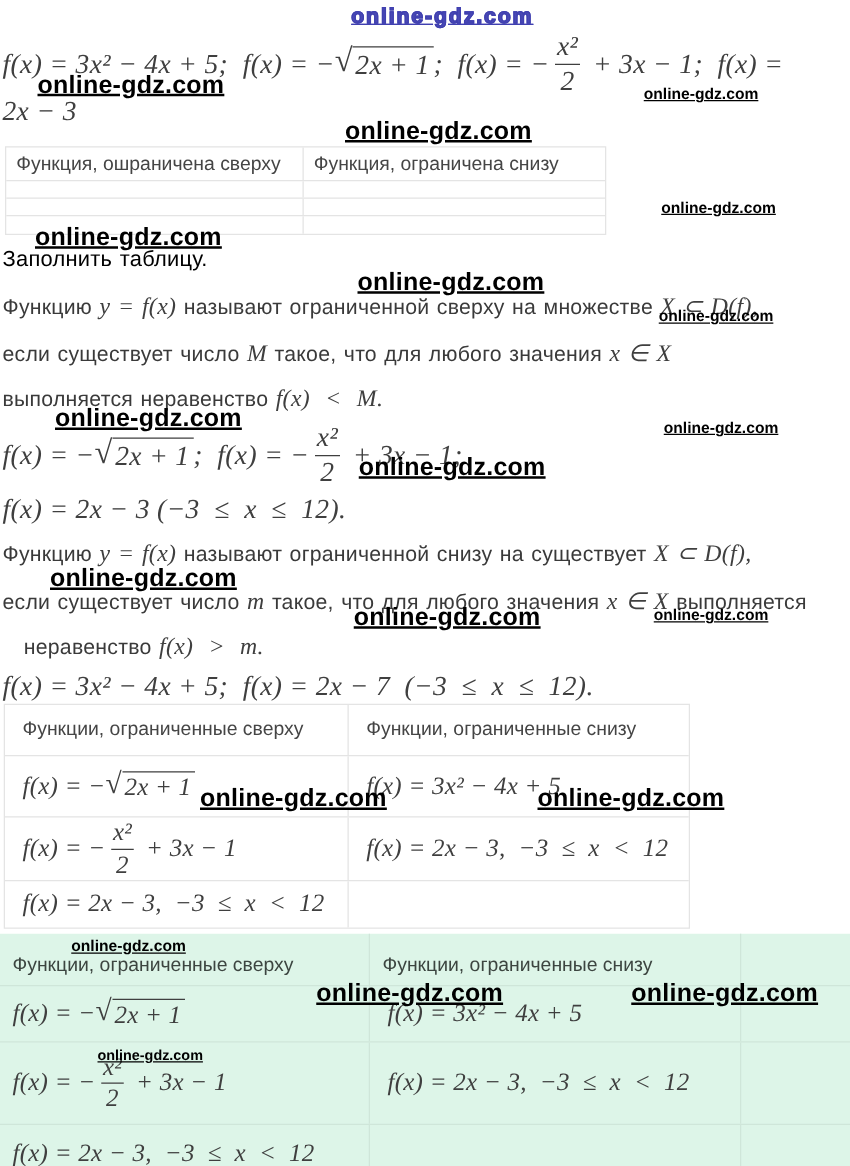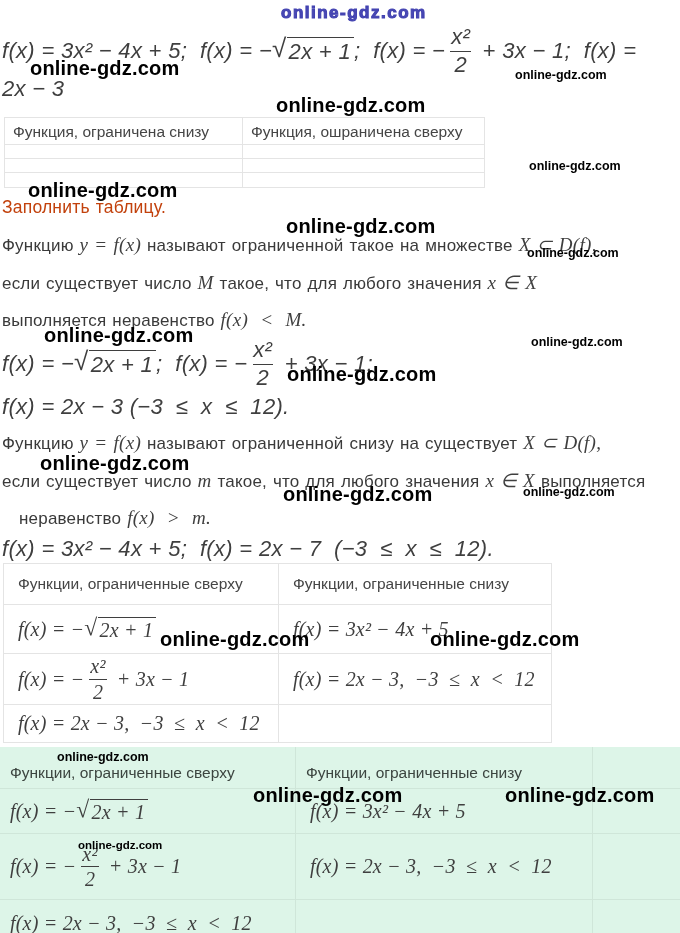--- a/index.html
+++ b/index.html
@@ -5,35 +5,35 @@
   html,body { margin:0; padding:0; background:#fff; }
   .page {
     position:relative; width:680px; height:933px; overflow:hidden;
     background:#fff; font-family:"Liberation Sans", sans-serif;
   }
 
   
   .wm {
     position:absolute; z-index:6; white-space:nowrap; color:#000;
     font-family:"Liberation Sans", sans-serif; font-weight:700;
-    font-size:20px; letter-spacing:0.2px; line-height:1.1;
+    font-size:20px; letter-spacing:0.2px; line-height:1.1;text-decoration:underline;
   }
   .wm-small { font-size:12.5px; font-weight:600; letter-spacing:0; }
   .wm-tiny  { font-size:11.5px; font-weight:600; letter-spacing:0; }
   .wm-outline {
     font-size:17px; font-weight:700; letter-spacing:1.5px;
     color:rgba(255,255,255,0.05);
     -webkit-text-stroke:1px var(--watermark-outline,#4040b0);
     text-shadow:0 0 0.5px var(--watermark-outline,#4040b0);
   }
 
   
   .math-line {
     position:absolute; display:flex; align-items:center;
-    font-family:Liberation Sans, sans-serif; font-style:italic;
+    font-family:Liberation Serif, serif; font-style:italic;
     font-size:22px; color:var(--math-color,#3f3f3f); letter-spacing:0.3px;
   }
   .math-line > span { white-space:pre; }
   .rich-text {
     position:absolute; white-space:pre; font-size:17px;
     color:var(--text-color,#3a3a3a); letter-spacing:0.2px; word-spacing:1px;
   }
   .rich-text .math {
     font-family:"Liberation Serif", serif; font-style:italic;
     font-size:19px; color:var(--math-color,#3f3f3f); letter-spacing:0.3px;
@@ -138,40 +138,40 @@
       <span class="math">;  f(x) = −</span>
       <span class="frac math"><span class="num">x²</span><span class="den">2</span></span>
       <span class="math"> + 3x − 1;  f(x) =</span>
     </div>
   <div class="math-line" style="left:2px; top:76px; height:26px;">
       <span class="math">2x − 3</span>
     </div>
 
   <div class="tbl tbl1">
     <div class="trow t-head">
+      <div class="tcell">Функция, ошраничена сверху</div>
       <div class="tcell">Функция, ограничена снизу</div>
-      <div class="tcell">Функция, ошраничена сверху</div>
     </div>
     <div class="trow t-empty">
         <div class="tcell"></div>
         <div class="tcell"></div>
       </div>
     <div class="trow t-empty">
         <div class="tcell"></div>
         <div class="tcell"></div>
       </div>
     <div class="trow t-empty">
         <div class="tcell"></div>
         <div class="tcell"></div>
       </div>
   </div>
 
-  <div class="rich-text" style="left:2px; top:197px; font-size:17.5px; color:#c2410c;">Заполнить таблицу.</div>
-
-  <div class="rich-text" style="left:2px; top:233px;"><span class="txt">Функцию </span><span class="math">y = f(x)</span><span class="txt"> называют ограниченной такое на множестве </span><span class="math">X ⊂ D(f),</span></div>
+  <div class="rich-text" style="left:2px; top:197px; font-size:17.5px; color:#000000;">Заполнить таблицу.</div>
+
+  <div class="rich-text" style="left:2px; top:233px;"><span class="txt">Функцию </span><span class="math">y = f(x)</span><span class="txt"> называют ограниченной сверху на множестве </span><span class="math">X ⊂ D(f),</span></div>
   <div class="rich-text" style="left:2px; top:271px;"><span class="txt">если существует число </span><span class="math">M</span><span class="txt"> такое, что для любого значения </span><span class="math">x ∈ X</span></div>
   <div class="rich-text" style="left:2px; top:309px;"><span class="txt">выполняется неравенство </span><span class="math">f(x)  &lt;  M.</span></div>
 
   <div class="math-line" style="left:2px; top:338px; height:52px;">
       <span class="math">f(x) = −</span>
       <span class="sqrt-wrap math"><span class="sqrt-sign">√</span><span class="sqrt-rad">2x + 1</span></span>
       <span class="math">;  f(x) = −</span>
       <span class="frac math"><span class="num">x²</span><span class="den">2</span></span>
       <span class="math"> + 3x − 1;</span>
     </div>

